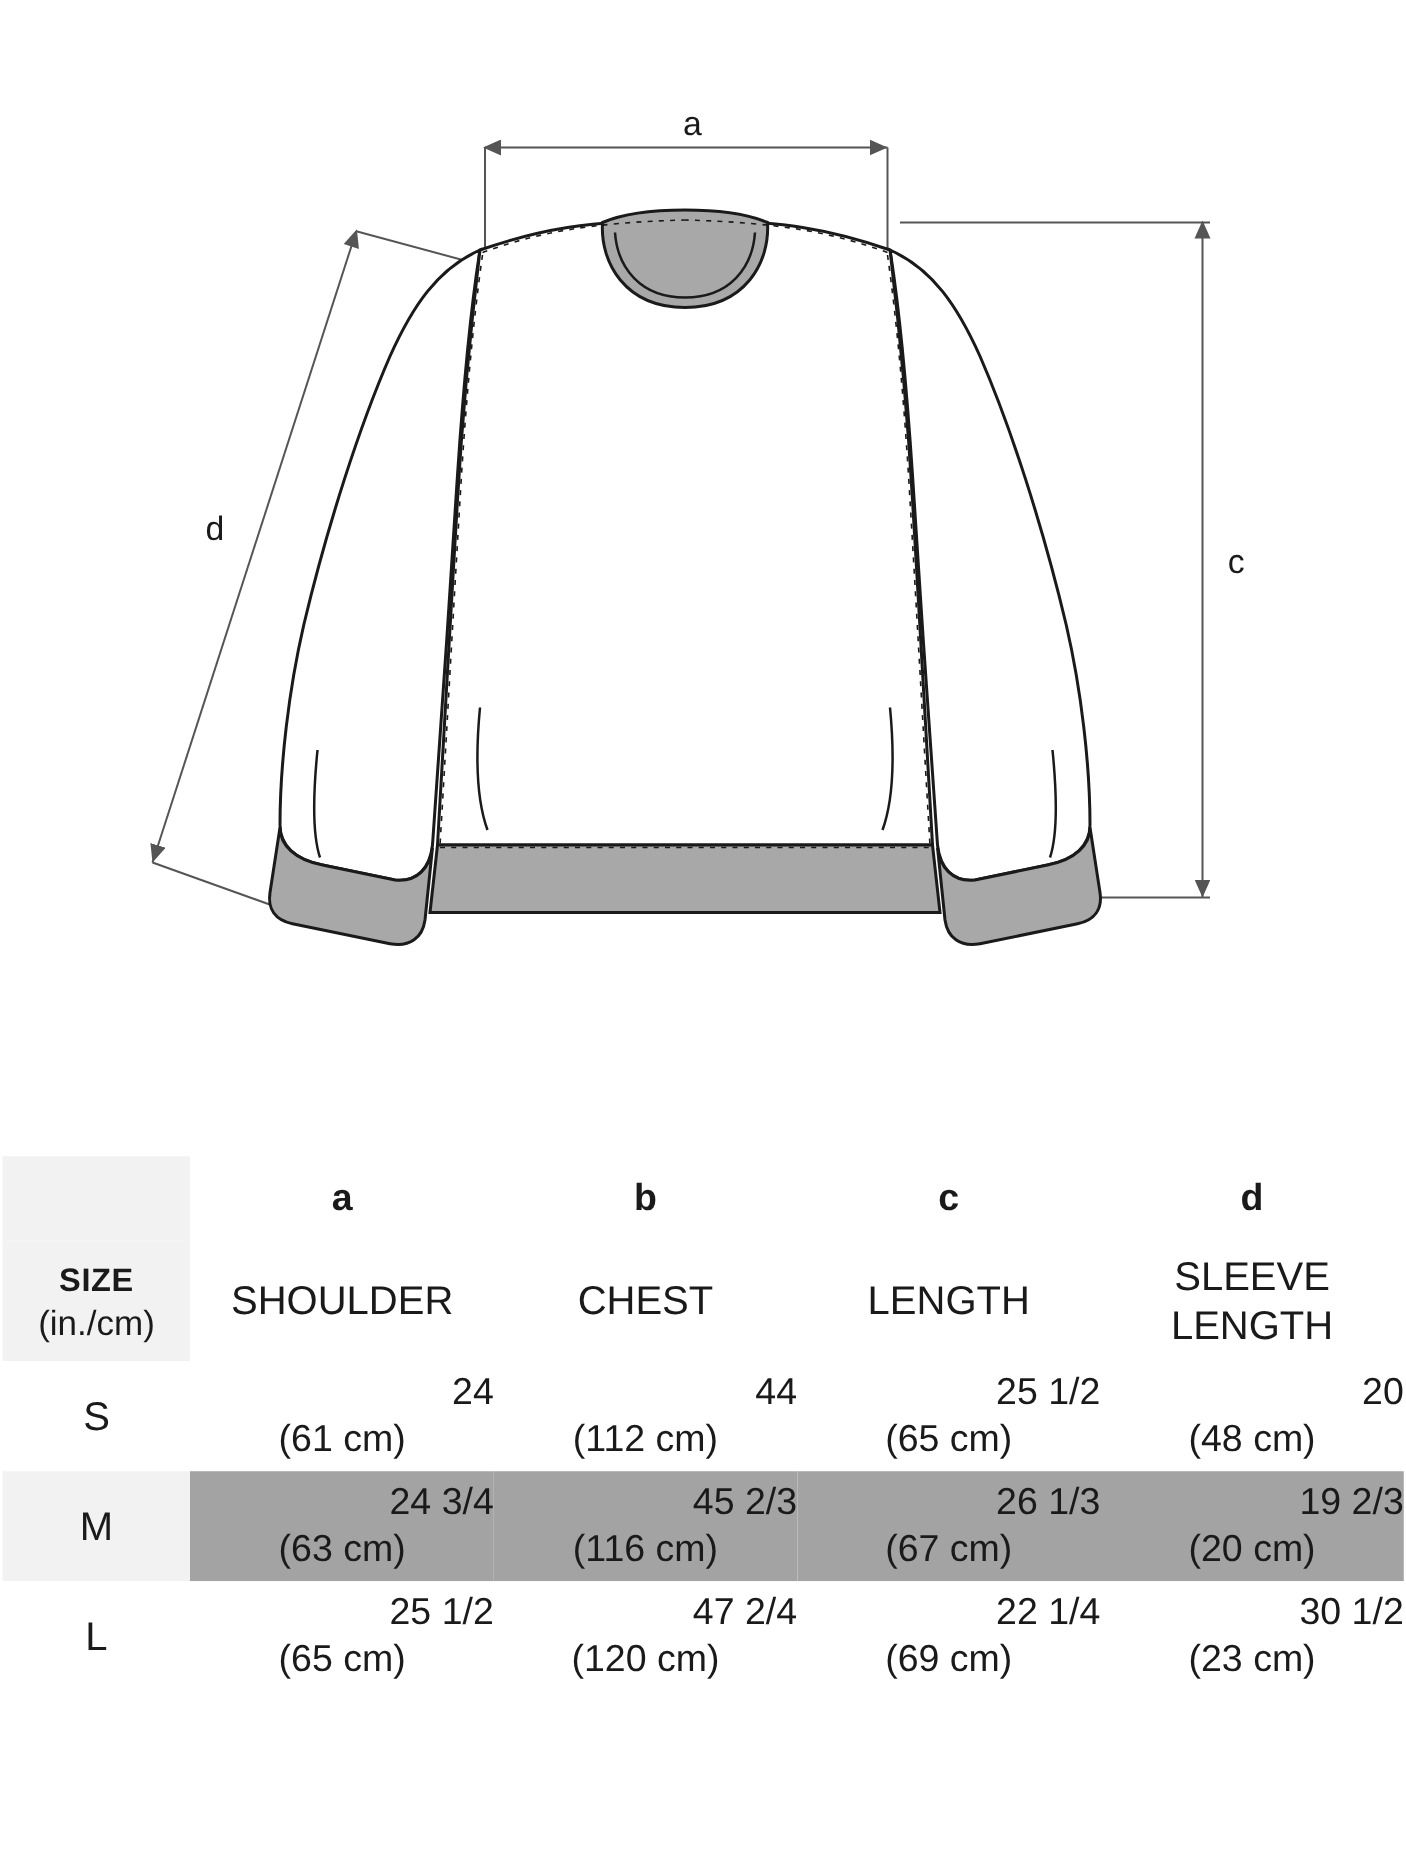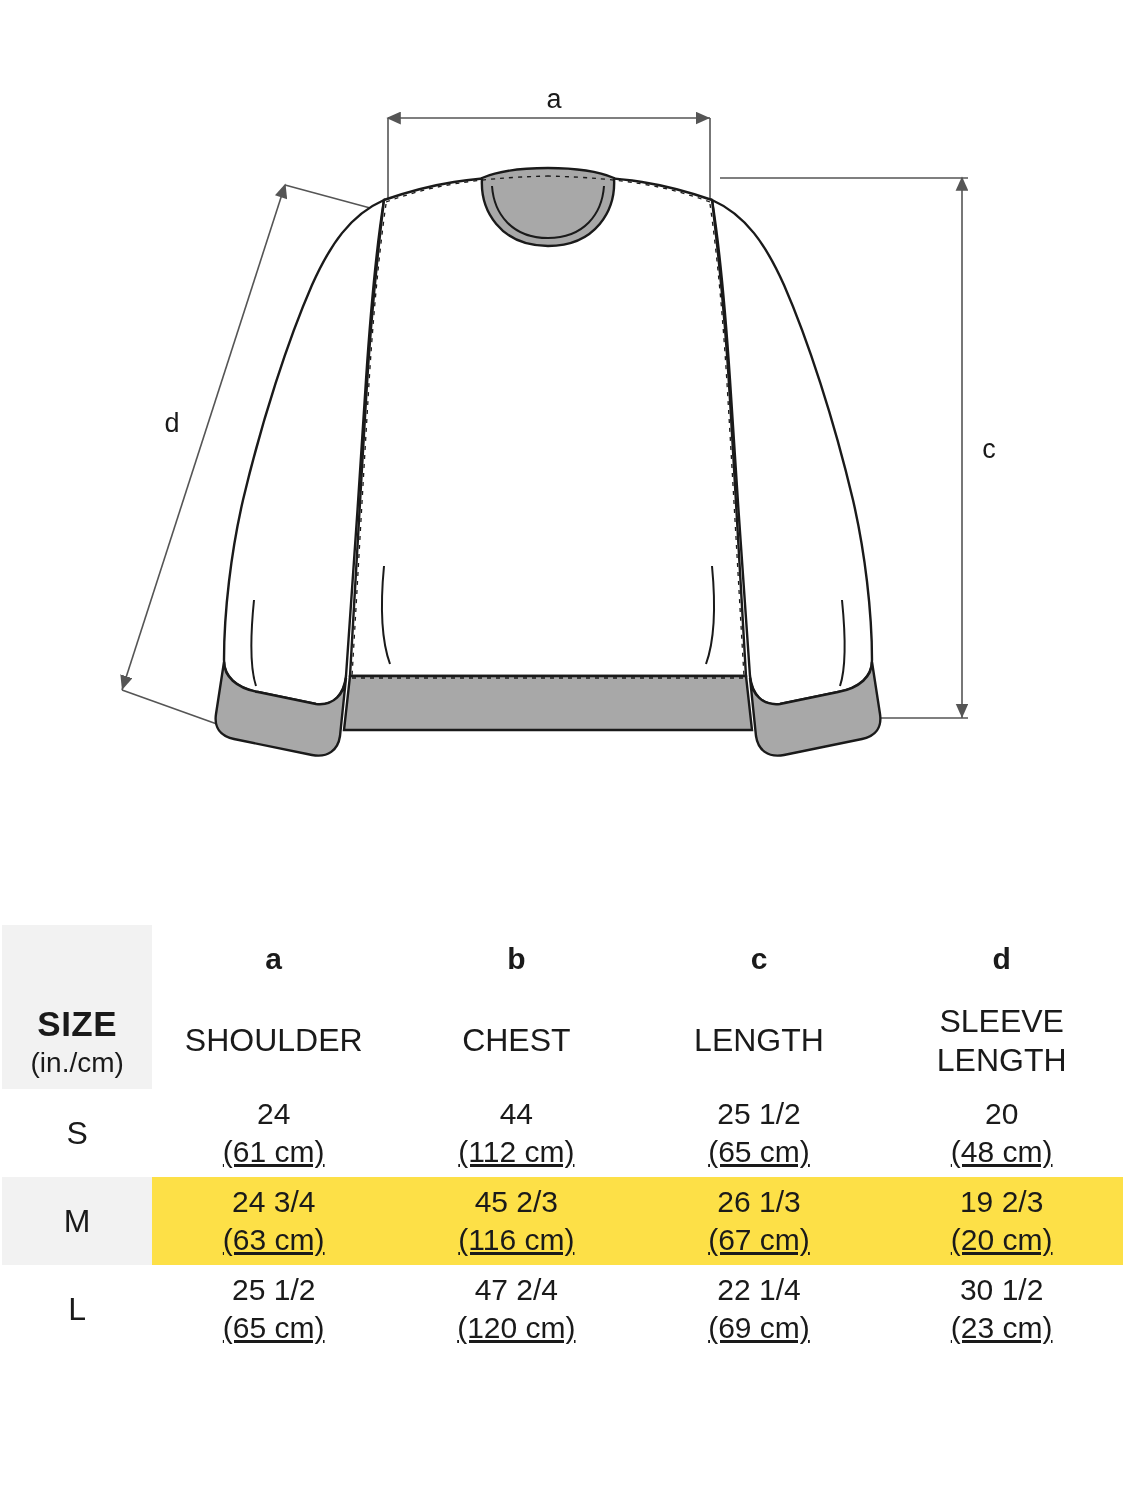--- a/index.html
+++ b/index.html
@@ -70,39 +70,39 @@
     color: #1a1a1a;
     line-height: 1.22;
   }
   tr.row-head td.size-head {
     background: #f2f2f2;
     font-size: 28px;
     line-height: 1.25;
   }
   tr.row-head td.size-head .big {
     font-weight: bold;
-    font-size: 35px;
+    font-size: 26px;
     letter-spacing: 0.5px;
   }
 
   tr.data-row td {
     height: 88px;
     font-size: 30px;
     line-height: 1.28;
   }
   tr.data-row td.size-cell {
     font-size: 32px;
     background: #ffffff;
   }
-  tr.row-alt td { background: #fde047; }
+  tr.row-alt td { background: #a3a3a3; }
   tr.row-plain td { background: #ffffff; }
   tr.row-alt td.size-cell { background: #f2f2f2; }
 
-  .cell-in { display: block; }
-  .cell-cm { display: block; text-decoration: underline; }
+  .cell-in { display: block; text-align: right; }
+  .cell-cm { display: block; }
 </style>
 </head>
 <body>
 
 <div class="page">
 
   <div class="diagram-area">
     <svg width="1125" height="925" viewBox="0 0 1125 925" xmlns="http://www.w3.org/2000/svg">
       <defs>
         <marker id="arrH" markerWidth="10" markerHeight="10" refX="9" refY="4" orient="auto">

